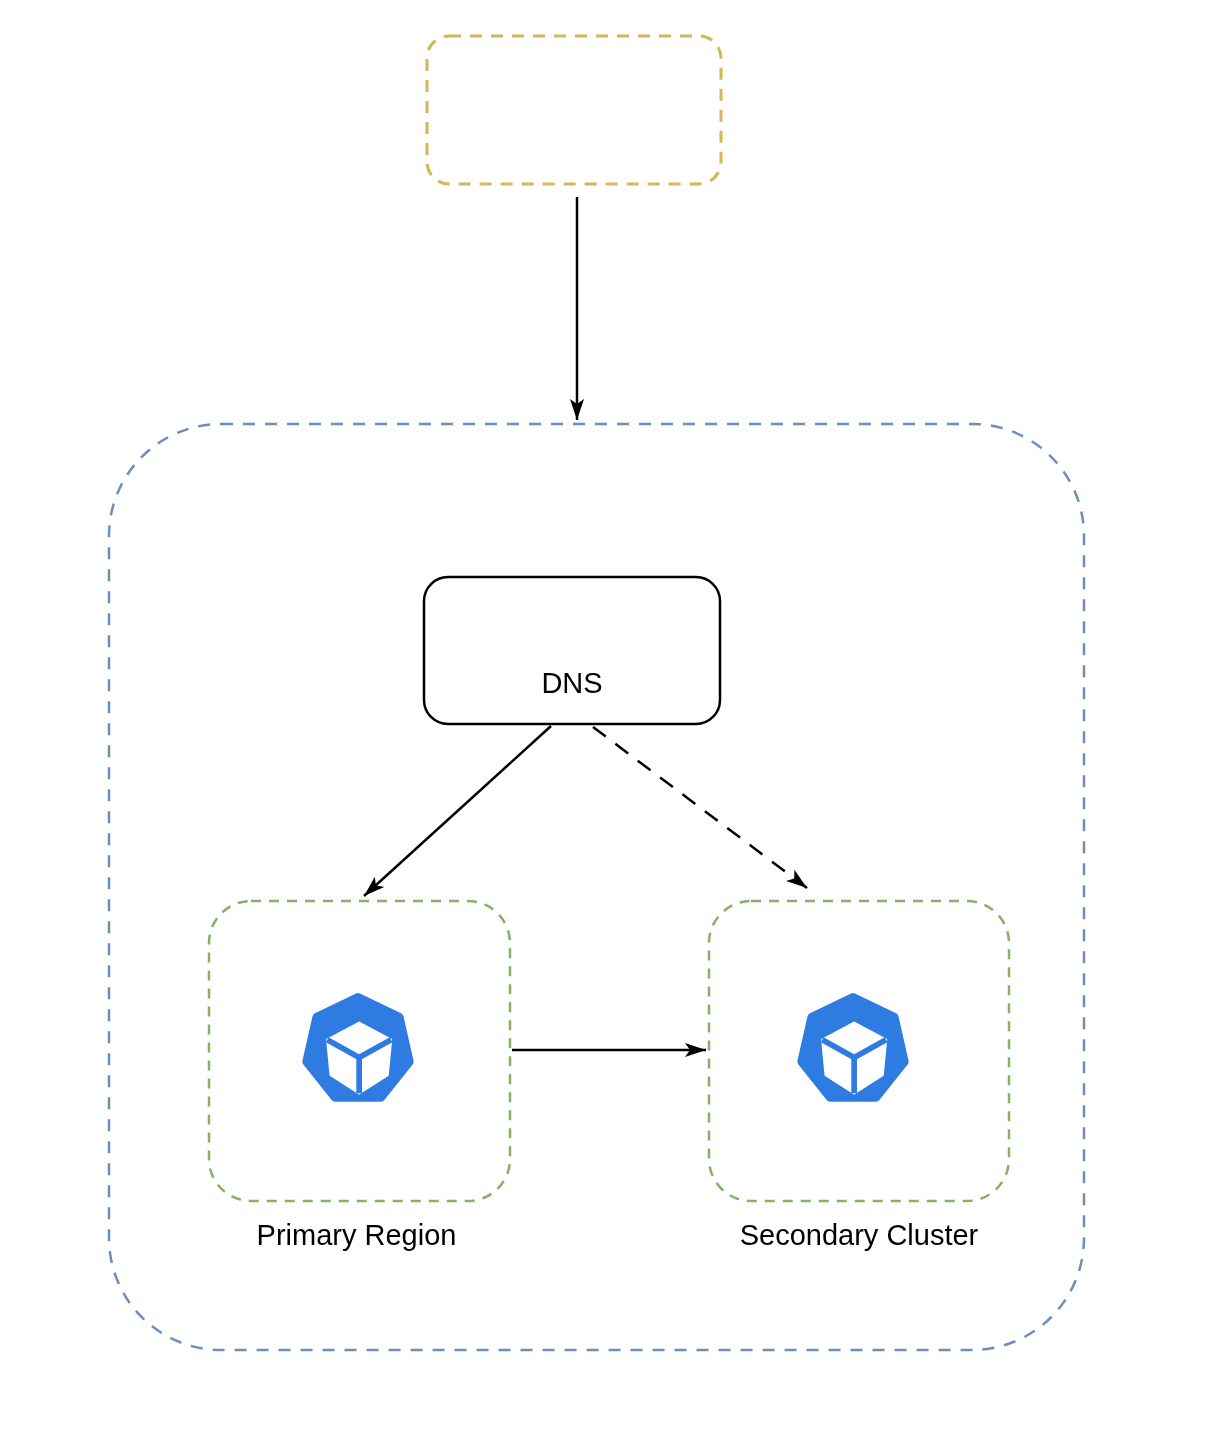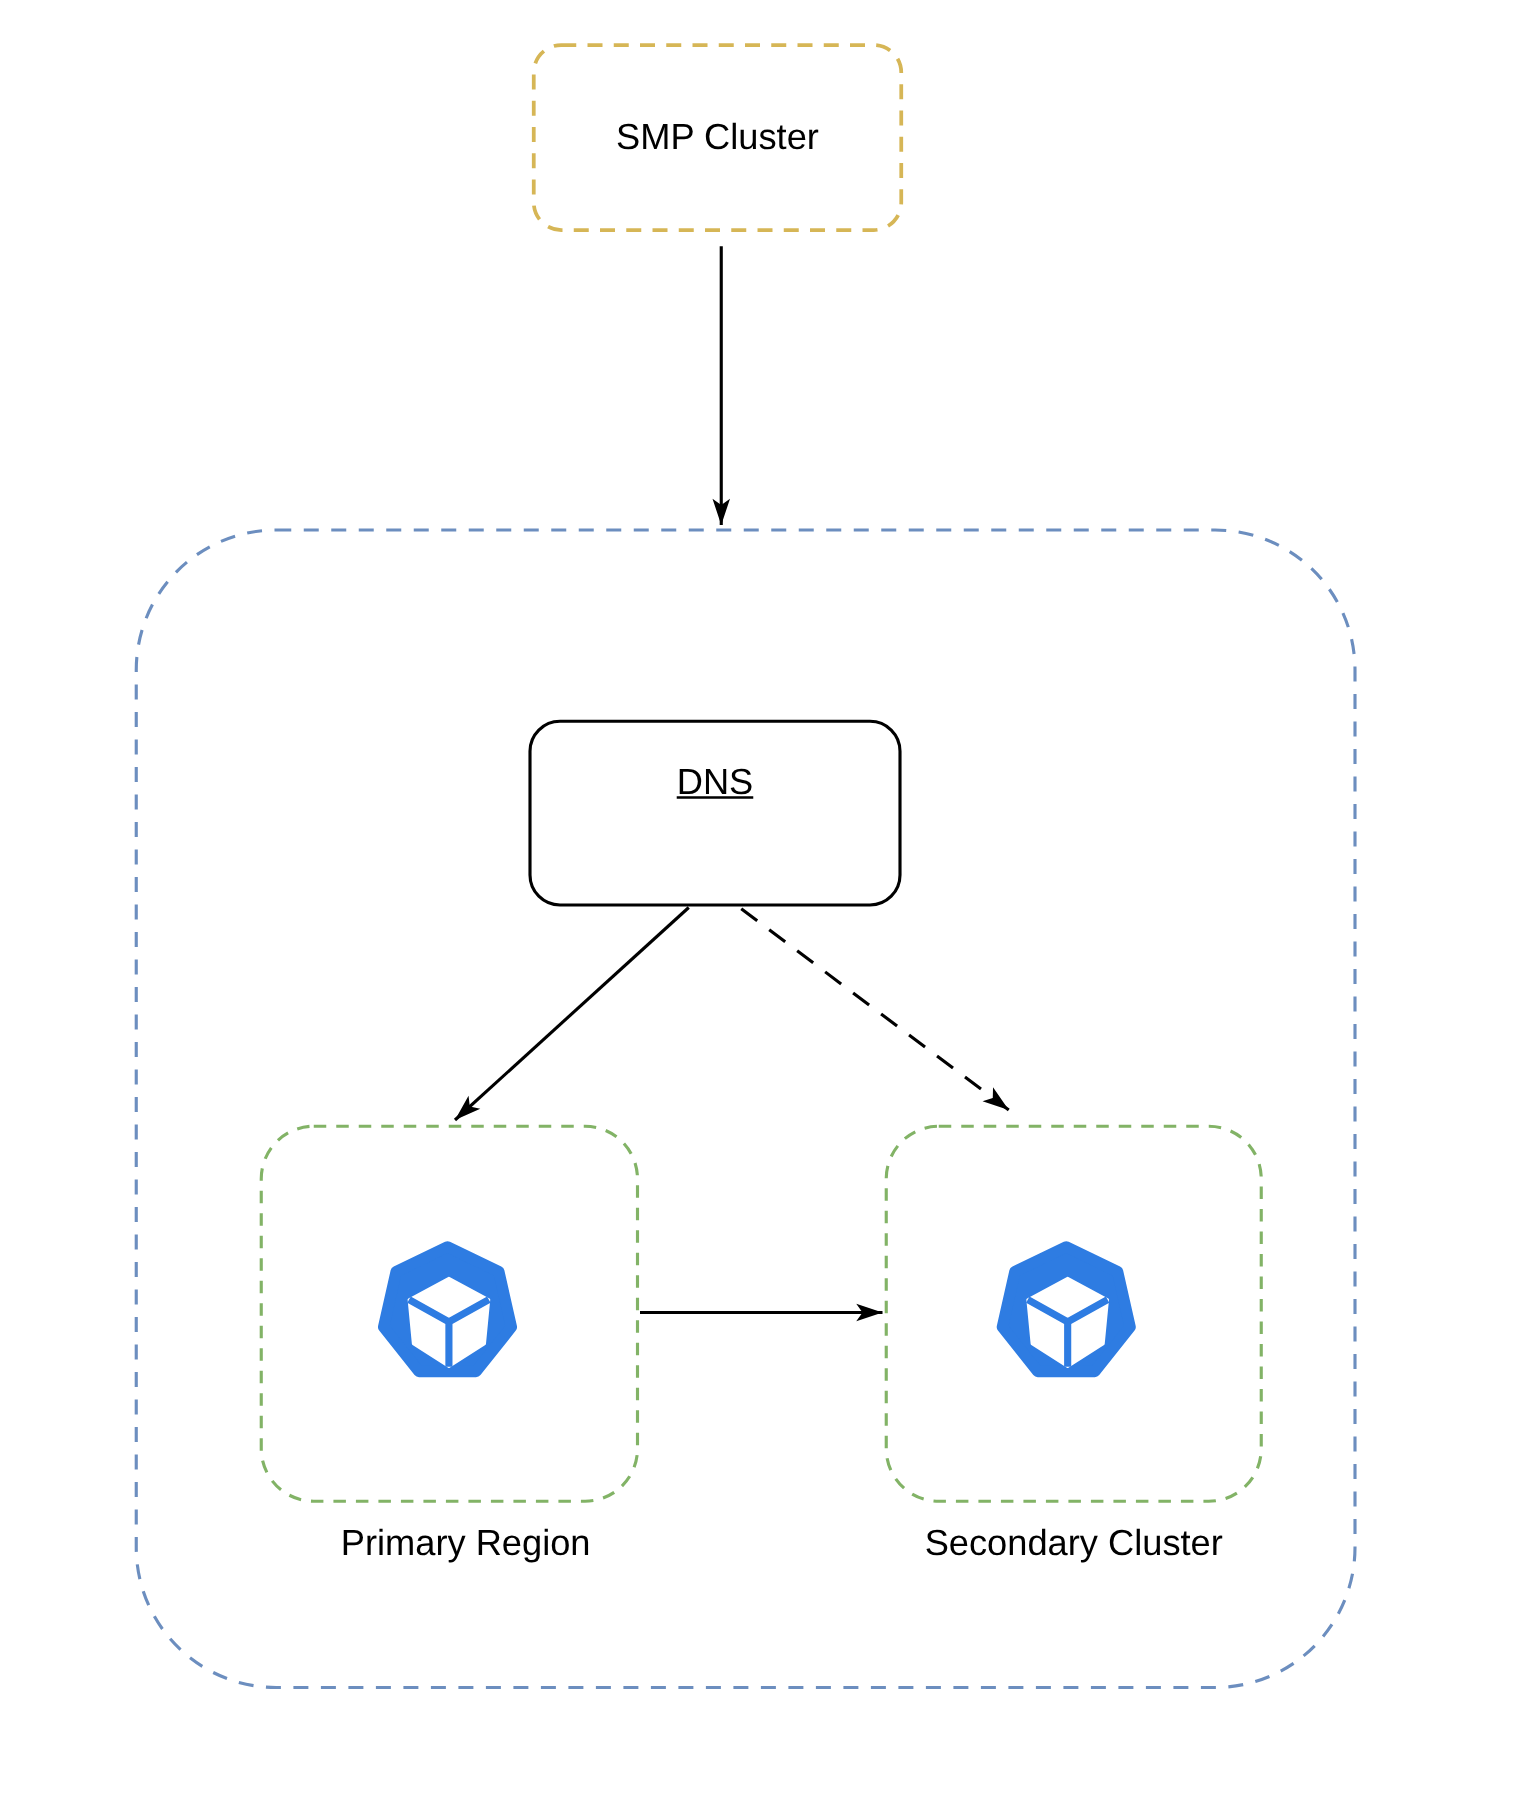--- a/index.html
+++ b/index.html
@@ -27,22 +27,22 @@
     display: flex;
     align-items: center;
     justify-content: center;
     text-align: center;
     color: #000000;
     font-size: 29px;
     line-height: 1.2;
     pointer-events: none;
   }
   .smp-label    { left: 426px; top: 35px;   width: 296px; height: 150px; }
-  .dns-label    { left: 423px; top: 552px;  width: 298px; height: 149px; text-decoration: underline; }
-  .primary-label   { left: 192px; top: 1212px; width: 361px; height: 46px; }
+  .dns-label    { left: 423px; top: 609px;  width: 298px; height: 149px; }
+  .primary-label   { left: 176px; top: 1212px; width: 361px; height: 46px; }
   .secondary-label { left: 679px; top: 1212px; width: 360px; height: 46px; }
 </style>
 </head>
 <body>
 
 <div class="canvas">
 
   <svg class="shapes" viewBox="0 0 1210 1440" xmlns="http://www.w3.org/2000/svg">
     <defs>
       <marker id="arrowhead" markerUnits="userSpaceOnUse" markerWidth="24" markerHeight="18" viewBox="0 0 24 18" refX="22" refY="9" orient="auto">
@@ -74,21 +74,20 @@
       <path d="M23,41 L51,56.5 L79,41 M51,56.5 L51,88" fill="none" stroke="#2E7CE2" stroke-width="5" stroke-linejoin="round"></path>
     </g>
 
     <g transform="translate(796,993) scale(1.14)">
       <path d="M50,4 L86,21.3 L94.8,60.2 L70,91.4 L30,91.4 L5.2,60.2 L14,21.3 Z" fill="#2E7CE2" stroke="#2E7CE2" stroke-width="8" stroke-linejoin="round"></path>
       <path d="M51,26 L79,41 L76,72 L51,88 L26,72 L23,41 Z" fill="#ffffff" stroke="#ffffff" stroke-width="2" stroke-linejoin="round"></path>
       <path d="M23,41 L51,56.5 L79,41 M51,56.5 L51,88" fill="none" stroke="#2E7CE2" stroke-width="5" stroke-linejoin="round"></path>
     </g>
   </svg>
 
-  <div class="node-label smp-label">SMP Cluster</div>
 
   <div class="node-label dns-label">DNS</div>
 
   <div class="node-label primary-label">Primary Region</div>
 
   <div class="node-label secondary-label">Secondary Cluster</div>
 
 </div>
 
 </body></html>

